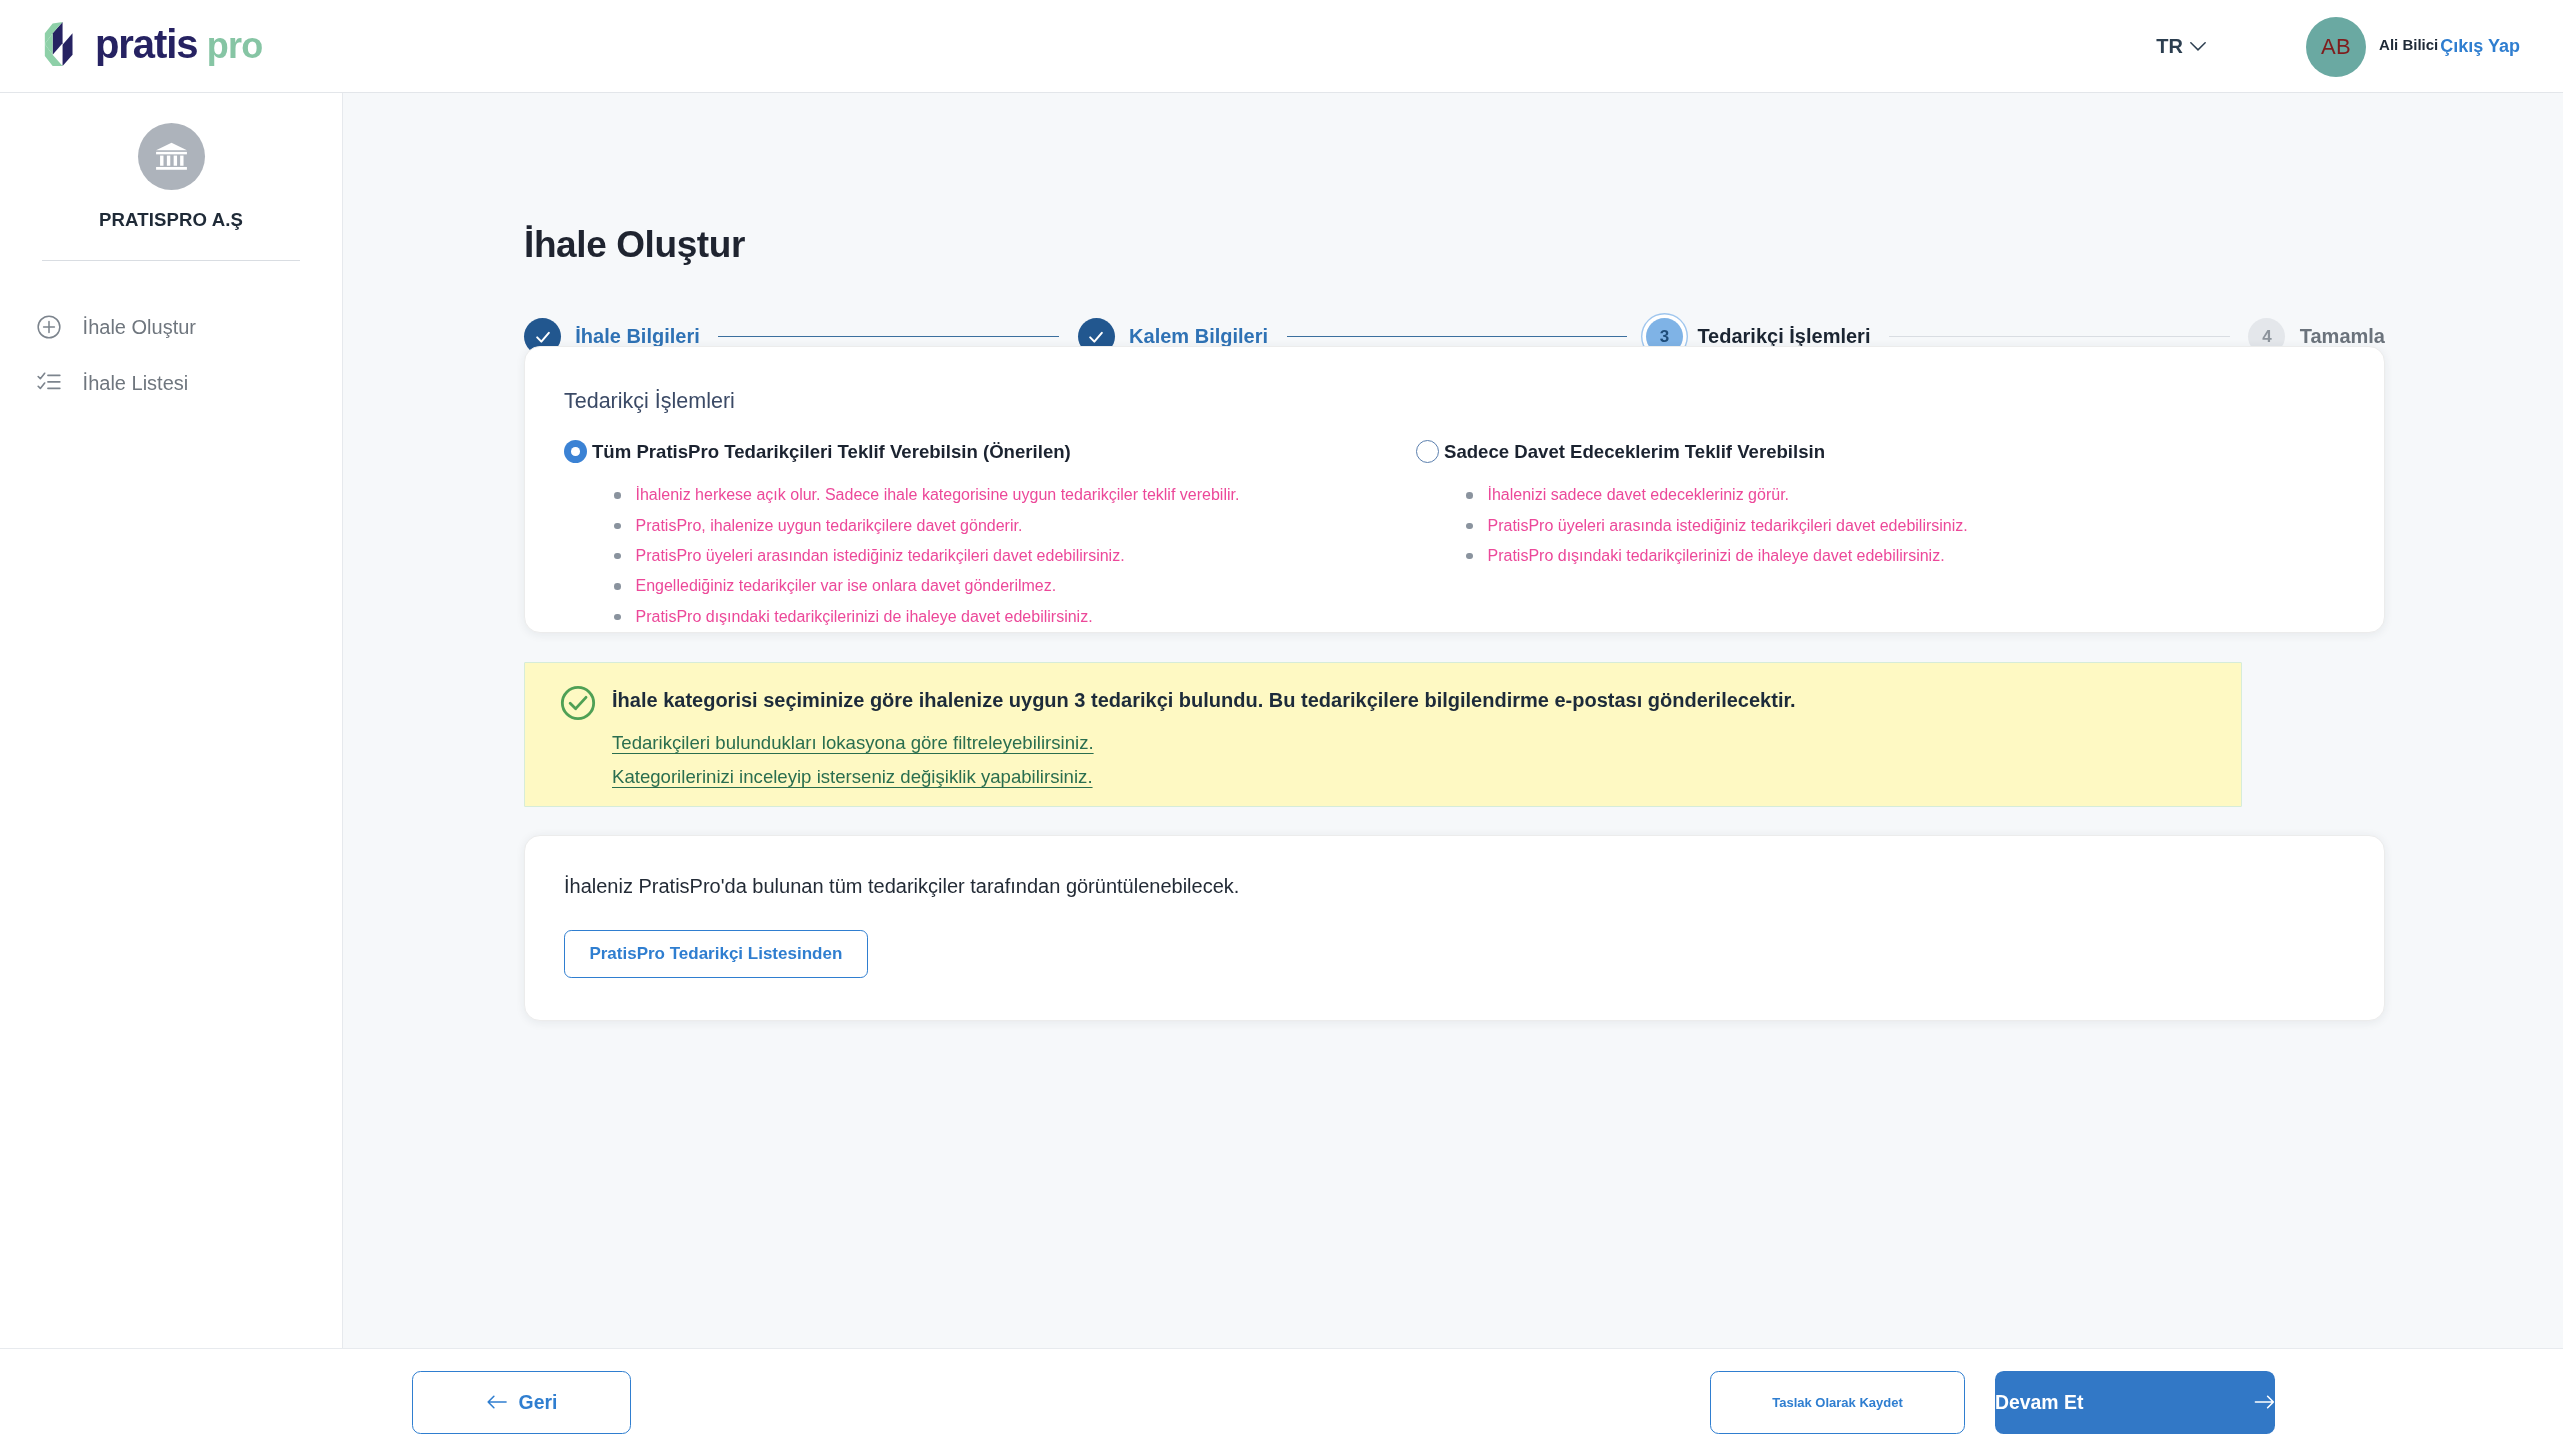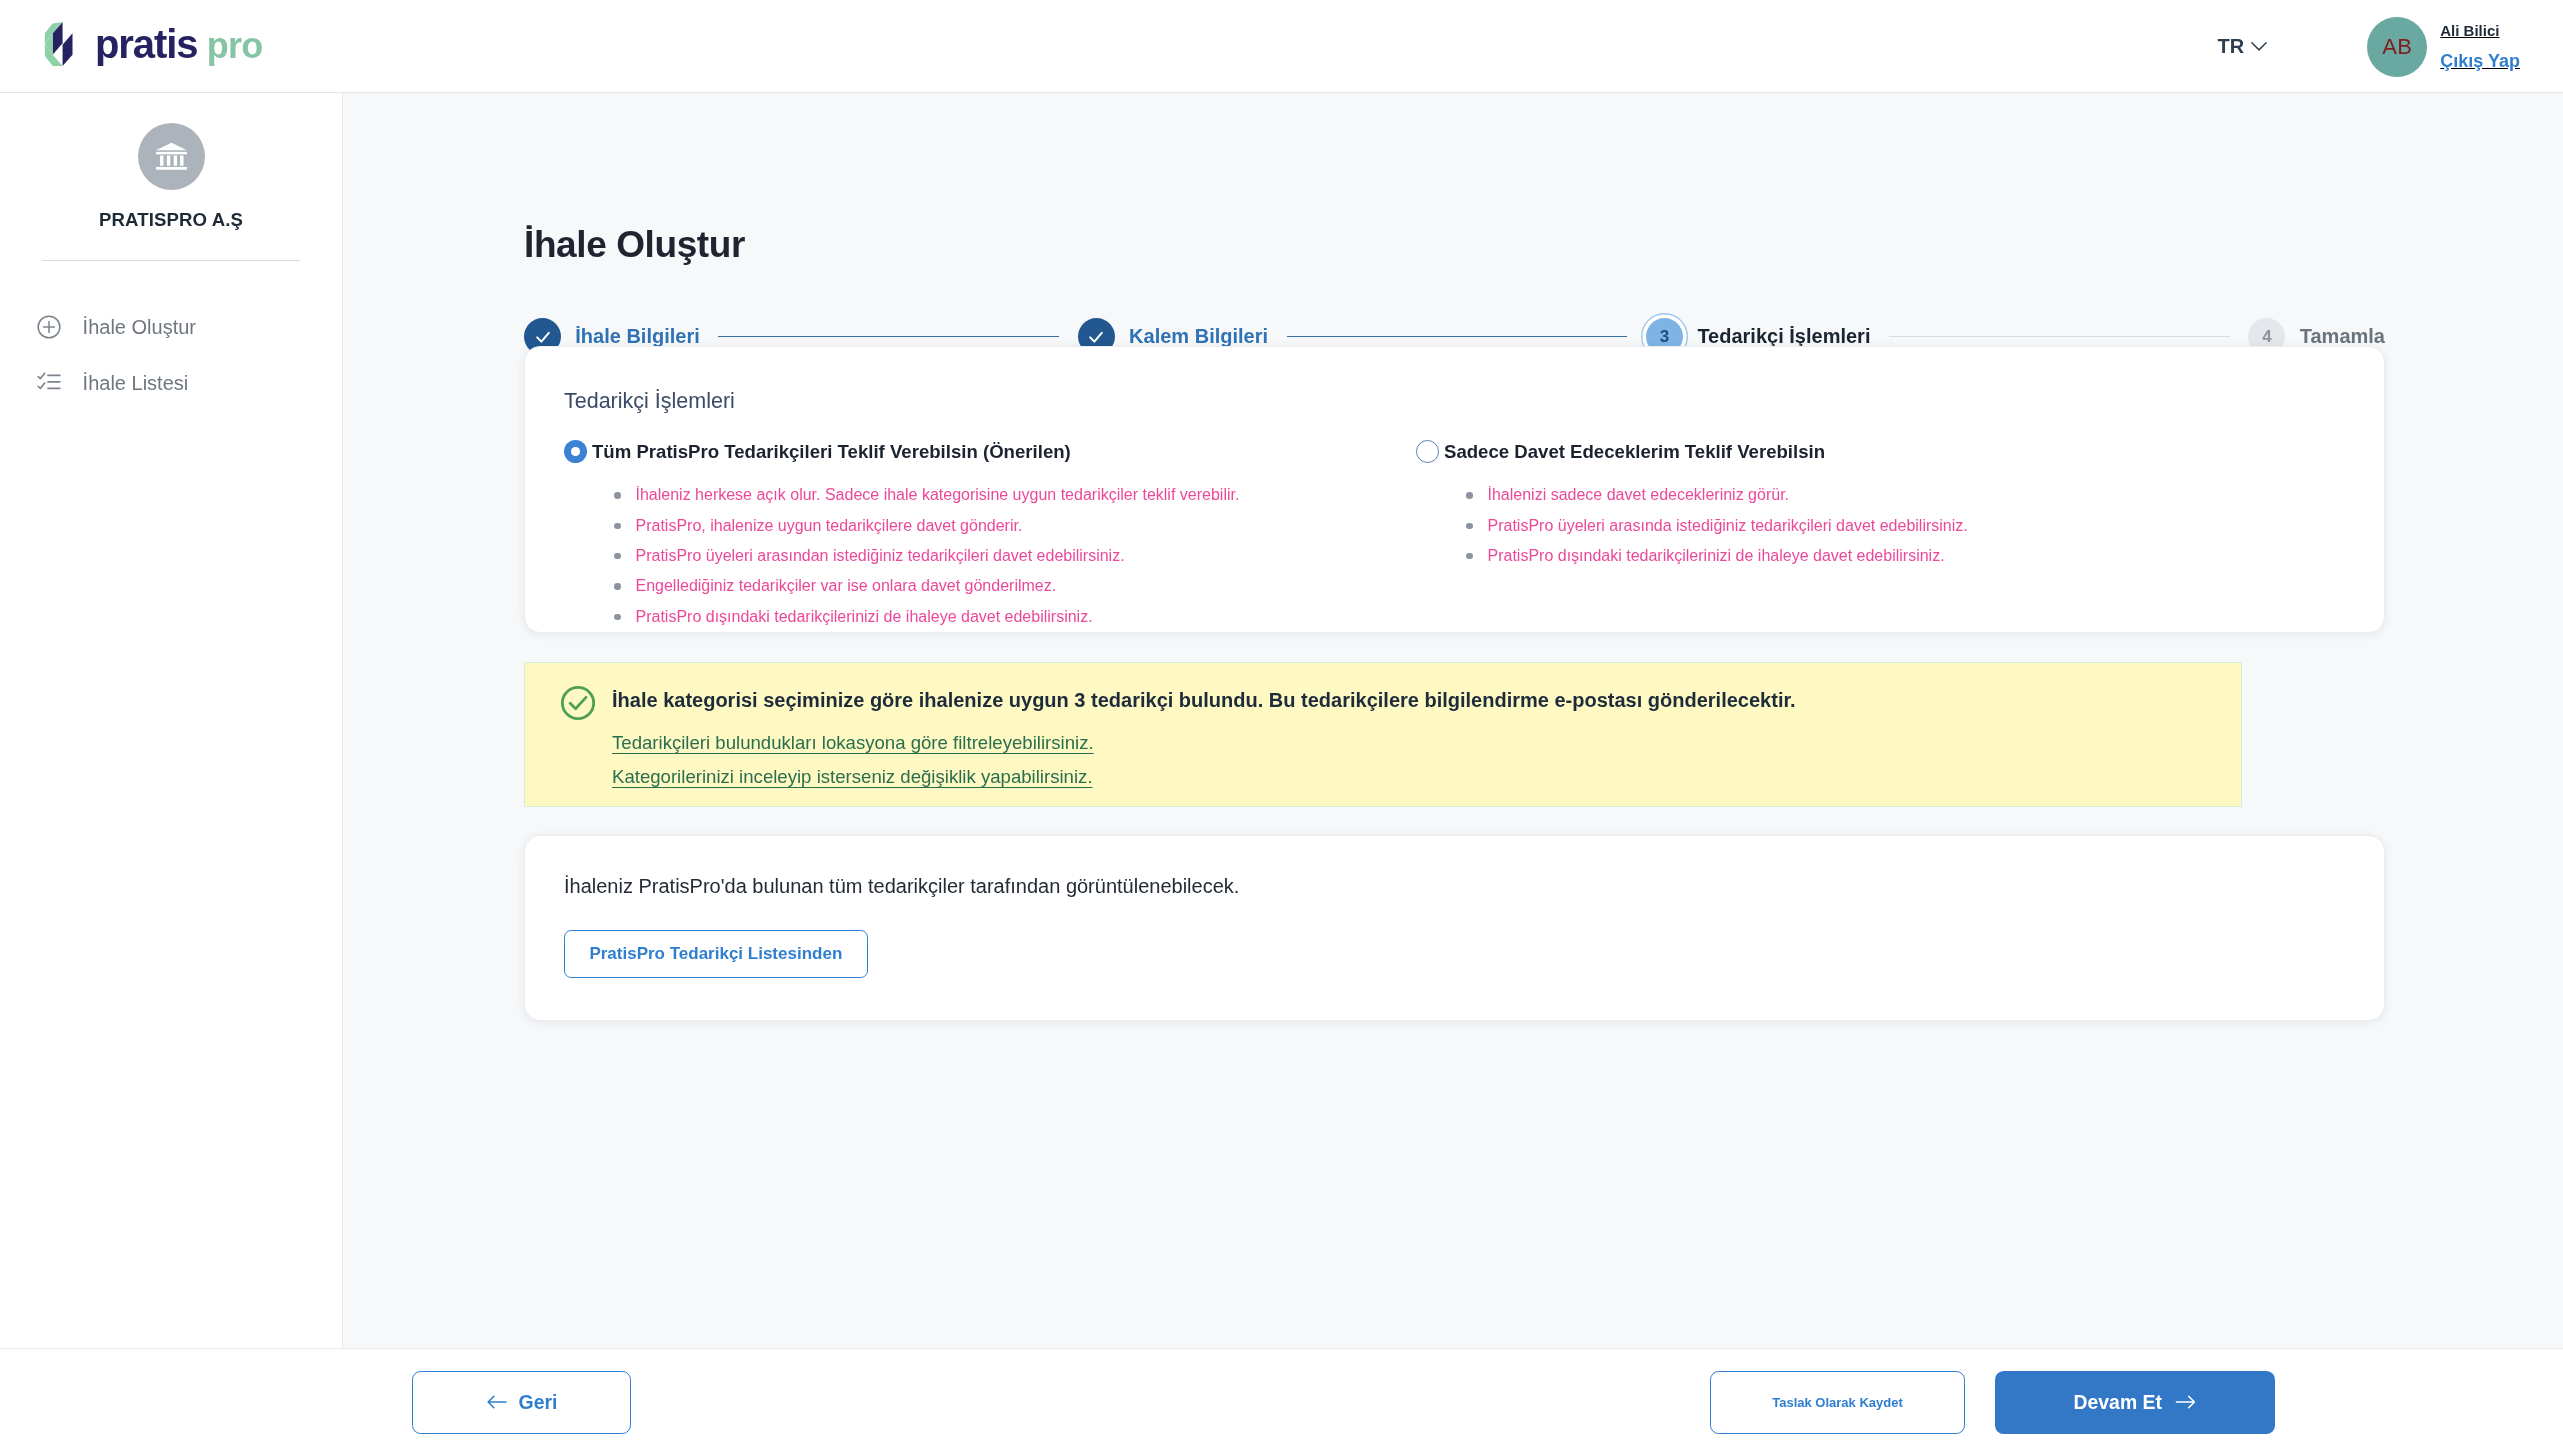--- a/index.html
+++ b/index.html
@@ -45,21 +45,21 @@
     margin-right: 100px; cursor: pointer;
   }
   .chev { width: 16px; height: 8.6px; }
   .user-block { display: flex; align-items: center; gap: 13px; }
   .avatar {
     width: 60px; height: 60px; border-radius: 50%;
     background: #6aa9a2; color: #7f1d1d;
     display: flex; align-items: center; justify-content: center;
     font-size: 22px; font-weight: 500; letter-spacing: 0.4px;
   }
-  .user-meta { display: flex; flex-direction: column; gap: 12px; text-decoration: underline; }
+  .user-meta { display: flex; flex-direction: row; gap: 2px; }
   .user-name { font-size: 15px; font-weight: 700; color: #1f2a37; }
   .user-logout { font-size: 18px; font-weight: 700; color: #2f7ed0; cursor: pointer; }
 
   
   .sidebar {
     position: absolute; left: 0; top: 93px;
     width: 343px; height: 1256px;
     background: #ffffff;
     border-right: 0.7px solid #e6e9ed;
   }
@@ -226,21 +226,21 @@
     display: flex; align-items: center; justify-content: center;
     cursor: pointer;
   }
   .footer-next {
     position: absolute; left: 1995px; top: 21.5px;
     width: 280px; height: 63px;
     border: none; border-radius: 8.6px;
     background: #3278c6; color: #ffffff;
     font-size: 19.4px; font-weight: 700;
     font-family: "Liberation Sans", sans-serif;
-    display: flex; align-items: center; justify-content: center; gap: 13px;
+    display: flex; align-items: center; justify-content: space-between; gap: 13px;
     cursor: pointer;
   }
 </style>
 </head>
 <body>
 
 <div class="topbar">
   <div class="logo-wrap">
     <svg class="logo-mark" viewBox="0 0 58 62">
       <path d="M27 0 L27 30 L13 46 L13 16 Z" fill="#262262"></path>

